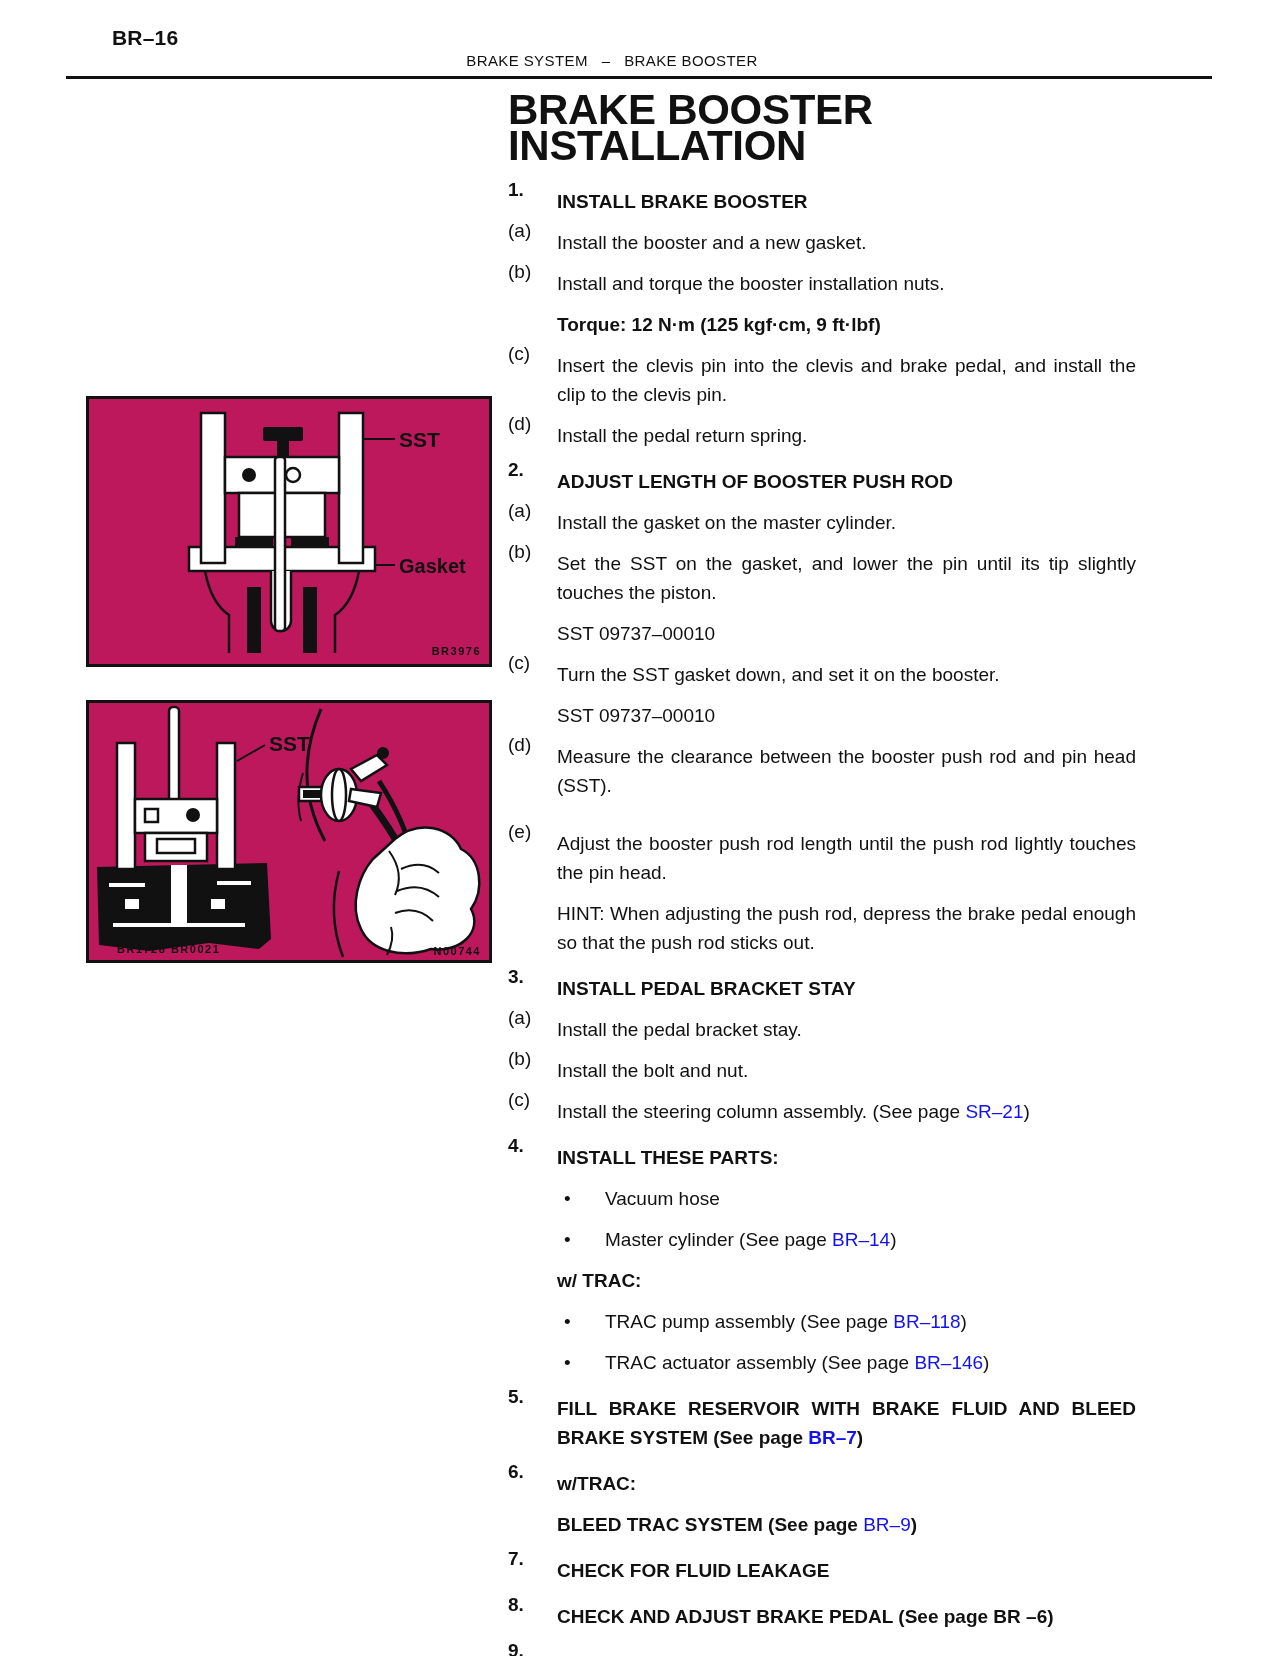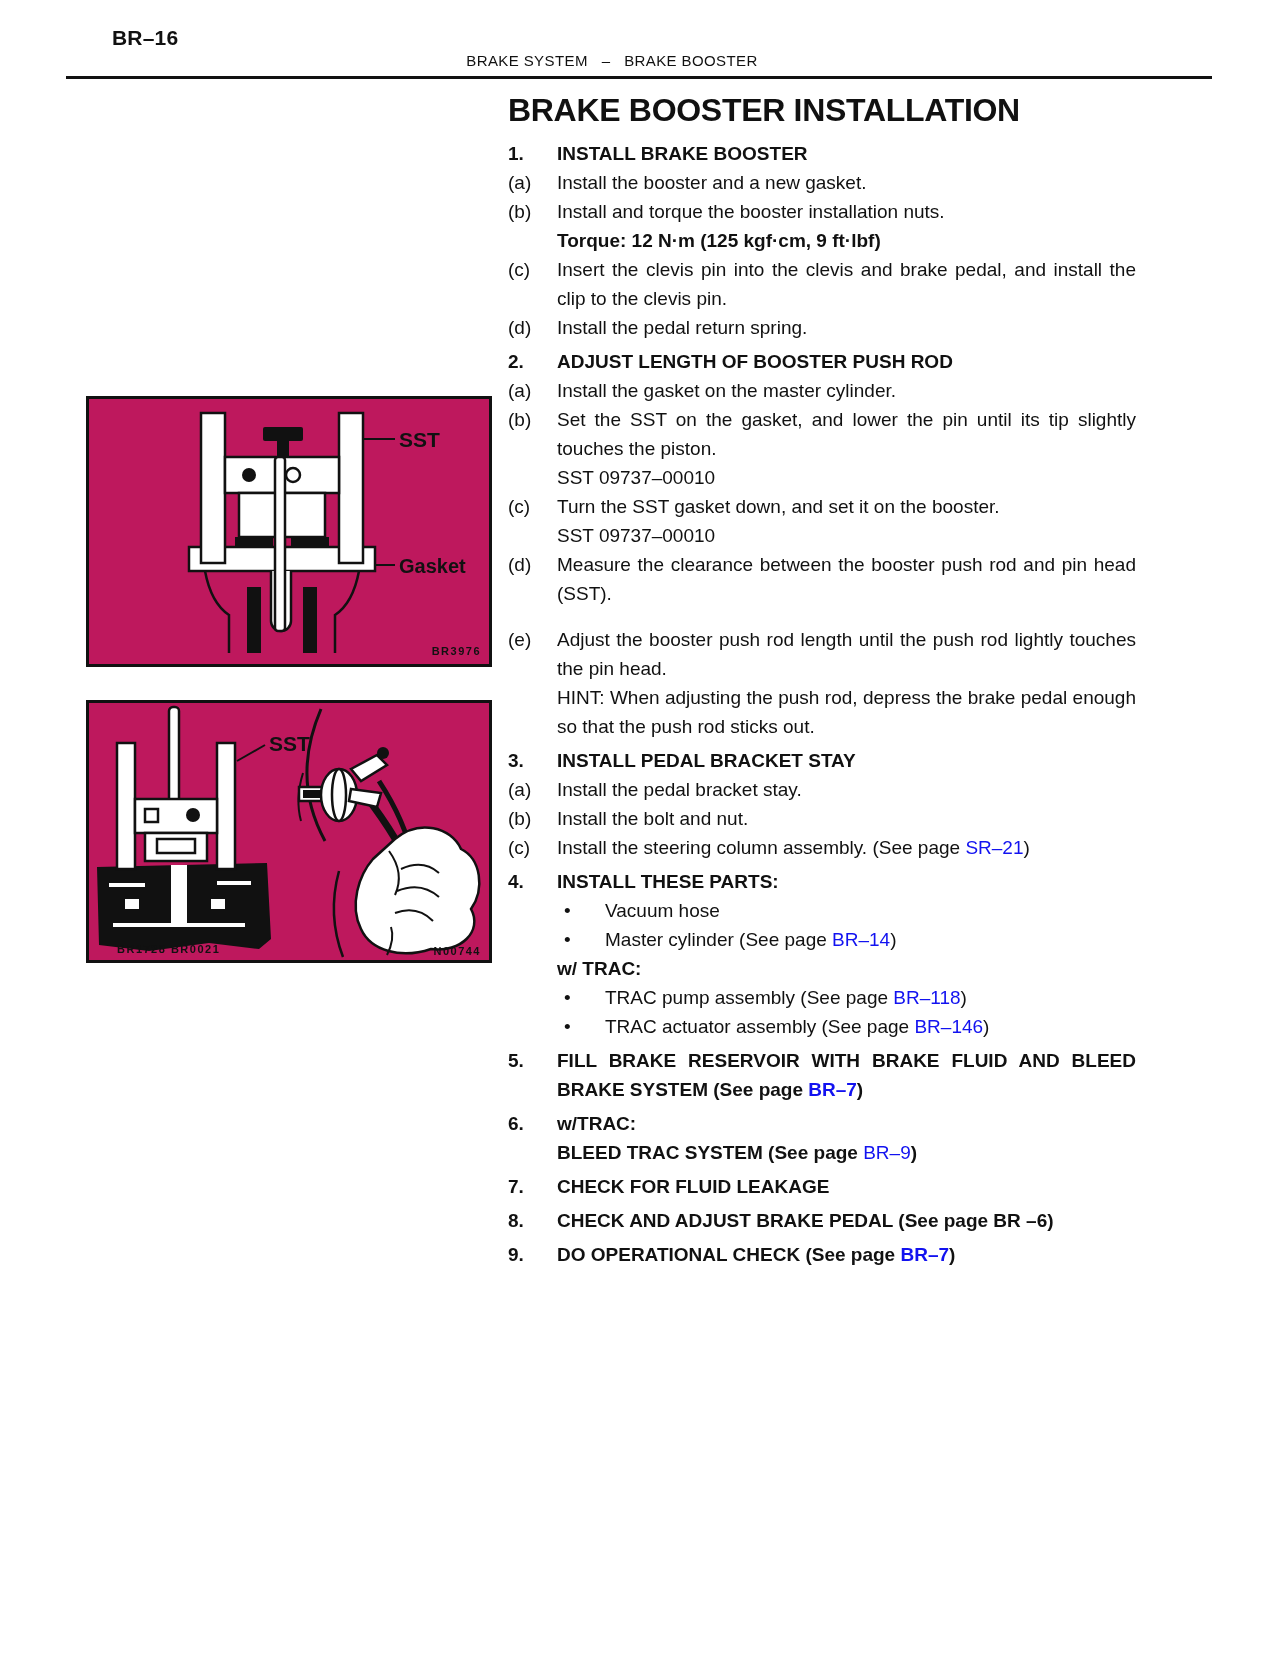--- a/index.html
+++ b/index.html
@@ -10,27 +10,27 @@
   }
   
   .pageno{position:absolute;left:80px;top:26px;font-size:21px;font-weight:700;letter-spacing:.2px;margin-left:32px;}
   .runhead{position:absolute;left:612px;top:52px;transform:translateX(-50%);white-space:nowrap;font-size:15px;}
   .runhead .sec{font-weight:400;letter-spacing:.4px;}
   .runhead .dash{padding:0 14px;}
   .runhead .sub{letter-spacing:.4px;}
   .rule{position:absolute;left:66px;top:76px;width:1146px;height:3px;background:#111;}
   
   .content{position:absolute;left:508px;top:92px;width:628px;font-size:19px;line-height:29px;}
-  .doc-title{font-size:32px;font-weight:700;letter-spacing:-.3px;line-height:36px;margin:0 0 11px 0;}
+  .doc-title{font-size:42px;font-weight:700;letter-spacing:-.3px;line-height:36px;margin:0 0 11px 0;}
   .proc-row{display:flex;}
   .proc-row.section{margin-top:5px;}
   .proc-row.gap{margin-top:17px;}
   .proc-label{flex:0 0 49px;}
   .proc-label.bold{font-weight:700;}
-  .proc-body{flex:1;}
+  .proc-body{flex:1;margin-top:12px;}
   .proc-body.justify{text-align:justify;}
   .proc-body.indent{padding-left:46px;}
   .bullet{display:inline-block;width:48px;padding-left:7px;box-sizing:border-box;}
   .bold{font-weight:700;}
   .link{color:var(--link,#1212f0);cursor:pointer;}
   
   .figure{position:absolute;border:3px solid #111;background:#be185d;box-sizing:border-box;}
   #figure-1{left:86px;top:396px;width:406px;height:271px;}
   #figure-2{left:86px;top:700px;width:406px;height:263px;}
   .figure svg{display:block;width:100%;height:100%;}

